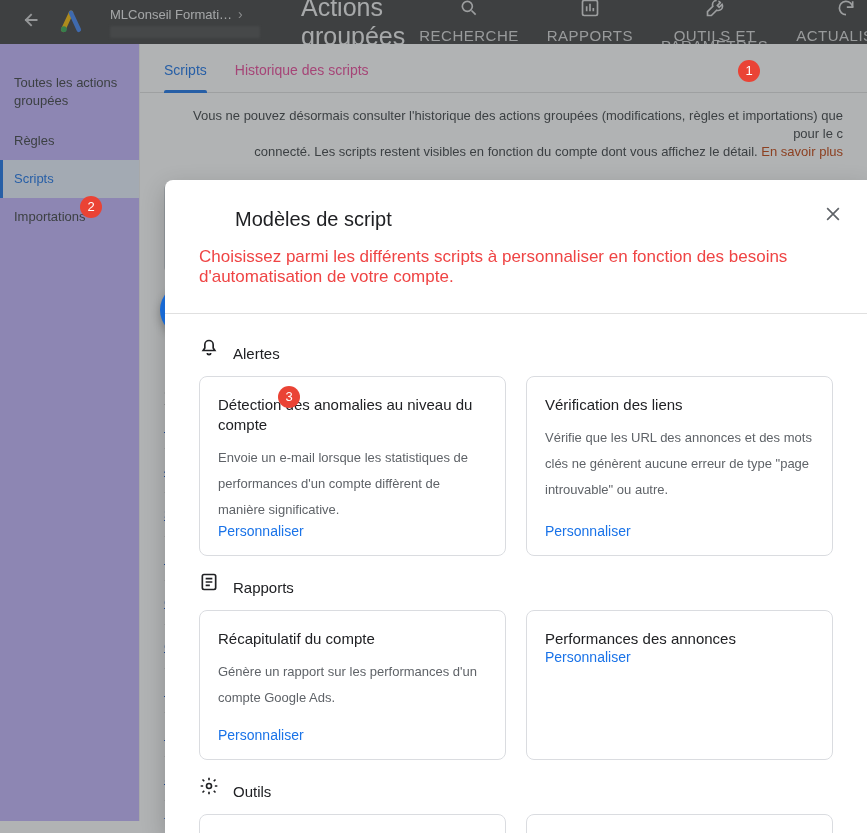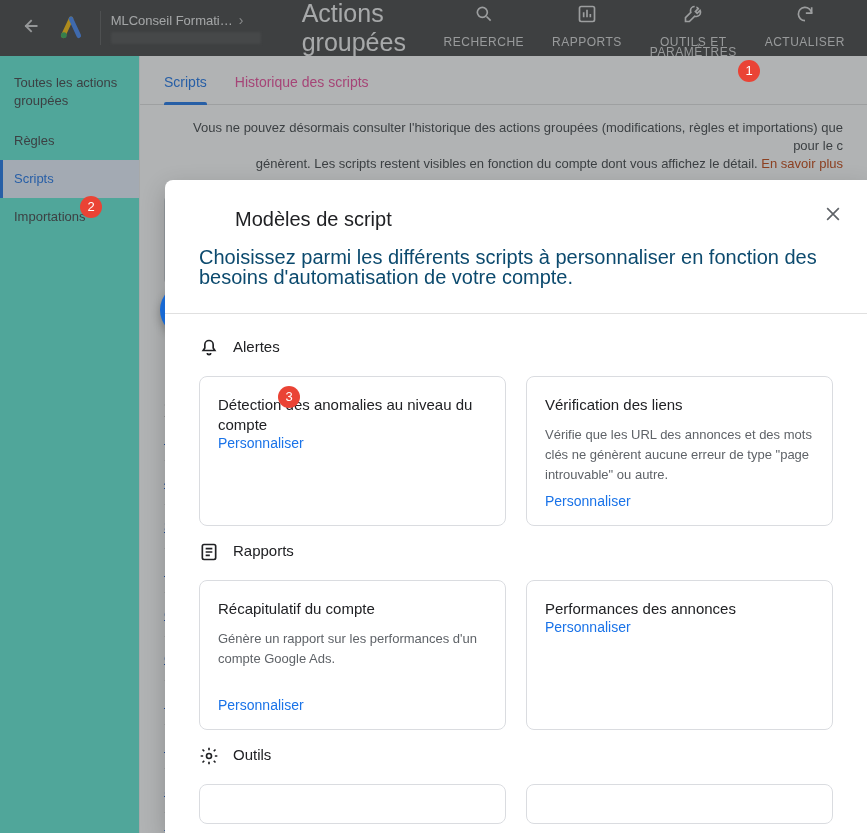--- a/index.html
+++ b/index.html
@@ -1,46 +1,46 @@
 <!DOCTYPE html>
 <html><head>
 <meta charset="utf-8">
 <style>
   * { box-sizing: border-box; margin: 0; padding: 0; font-family: Arial, "Helvetica Neue", sans-serif; }
   body { width: 867px; height: 833px; overflow: hidden; background: #fff; position: relative; }
 
   
   .header {
     background: #404040;
-    height: 56px;
+    height: 44px;
     display: flex;
     align-items: center;
     padding: 2px 8px;
     color: #eaeaea;
     position: relative;
   }
   .back-arrow { color: #d0d0d0; font-size: 20px; padding: 8px 12px; cursor: pointer; }
   .logo { width: 28px; height: 28px; margin: 0 6px; display: flex; align-items: center; justify-content: center; }
   .logo svg { width: 26px; height: 26px; }
   .vdiv { width: 1px; height: 34px; background: #5a5a5a; margin: 0 10px; }
   .bc-account { font-size: 13px; color: #e8e8e8; }
   .bc-chevron { font-size: 14px; color: #bdbdbd; padding: 0 6px; }
   .bc-sub { width: 150px; height: 12px; background: #4d4d4d; border-radius: 2px; margin-top: 4px; filter: blur(1px); }
   .page-title { font-size: 25px; color: #eee; font-weight: 400; margin-left: 41px; }
   .tool-icons { margin-left: auto; display: flex; gap: 0; }
   .tool-item { text-align: center; padding: 4px 14px 0 14px; color: #d6d6d6; cursor: pointer; }
   .tool-item .ti-icon { height: 22px; display: flex; align-items: center; justify-content: center; }
   .tool-item .ti-icon svg { width: 20px; height: 20px; stroke: #dcdcdc; fill: none; stroke-width: 2; }
-  .tool-item .ti-label { font-size: 12px; letter-spacing: 0.5px; margin-top: 12px; line-height: 10px; }
+  .tool-item .ti-label { font-size: 15px; letter-spacing: 0.5px; margin-top: 12px; line-height: 10px; }
 
   
   .main { display: flex; height: calc(100% - 56px); }
 
   
-  .sidebar { width: 140px; background: #5eead4; border-right: 1px solid #eee; padding-top: 8px; }
+  .sidebar { width: 140px; background: #c4b5fd; border-right: 1px solid #eee; padding-top: 20px; }
   .sidebar-item { padding: 10px 14px; font-size: 13px; color: #3c4043; cursor: pointer; line-height: 18px; }
   .sidebar-item.multiline { padding-bottom: 12px; }
   .sidebar-item.active { color: #1a73e8; background: #e8f0fe; border-left: 3px solid #1a73e8; padding-left: 11px; font-weight: 500; }
 
   
   .content { flex: 1; position: relative; background: #fff; padding: 0; overflow: hidden; }
   .tabs { display: flex; gap: 28px; padding: 18px 24px 0 24px; border-bottom: 1px solid #e0e0e0; }
   .tab { font-size: 14px; color: #ec4899; padding-bottom: 14px; position: relative; cursor: pointer; }
   .tab.active { color: #1a73e8; font-weight: 500; }
   .tab.active::after { content: ""; position: absolute; left: 0; right: 0; bottom: -1px; height: 3px; background: #1a73e8; border-radius: 2px 2px 0 0; }
@@ -69,33 +69,33 @@
     bottom: 0;
     background: #fff;
     border-radius: 8px 0 0 0;
     box-shadow: 0 8px 24px rgba(0,0,0,0.2);
     overflow: hidden;
     display: flex;
     flex-direction: column;
   }
   .modal-header { padding: 28px 34px 8px 34px; position: relative; }
   .modal-title { font-size: 20px; color: #202124; font-weight: 400; margin-left: 36px; }
-  .modal-sub { font-size: 20px; color: #0c4a6e; margin-top: 16px; line-height: 20px; }
+  .modal-sub { font-size: 17px; color: #ef4444; margin-top: 16px; line-height: 20px; }
   .modal-close { position: absolute; right: 24px; top: 24px; font-size: 20px; color: #5f6368; cursor: pointer; }
   .modal-divider { height: 1px; background: #e0e0e0; margin-top: 18px; }
   .modal-body { flex: 1; overflow-y: auto; padding: 8px 34px 20px 34px; }
 
-  .section-head { display: flex; align-items: flex-start; gap: 14px; margin: 16px 0 14px 0; }
+  .section-head { display: flex; align-items: flex-end; gap: 14px; margin: 16px 0 14px 0; }
   .section-head .sh-icon svg { width: 20px; height: 20px; stroke: #202124; fill: none; stroke-width: 2; }
   .section-head .sh-label { font-size: 15px; color: #202124; font-weight: 500; }
 
   .cards { display: flex; gap: 20px; margin-bottom: 10px; }
   .card { flex: 1; border: 1px solid #dadce0; border-radius: 8px; padding: 18px 18px 16px 18px; display: flex; flex-direction: column; min-height: 150px; }
   .card-title { font-size: 15px; font-weight: 500; color: #202124; line-height: 20px; }
-  .card-desc { font-size: 13px; color: #5f6368; margin-top: 10px; line-height: 20px; flex: 1; }
+  .card-desc { font-size: 13px; color: #5f6368; margin-top: 10px; line-height: 26px; flex: 1; }
   .card-action { font-size: 14px; color: #1a73e8; font-weight: 500; cursor: pointer; }
 
   
   .badge {
     position: absolute; width: 22px; height: 22px; border-radius: 50%;
     background: #ea4335; color: #fff; font-size: 13px; line-height: 22px;
     text-align: center; font-weight: 500; z-index: 50;
   }
 </style>
 </head>
@@ -170,21 +170,21 @@
     <div class="sidebar-item">Importations</div>
   </div>
 
   <div class="content">
     <div class="tabs">
       <div class="tab active">Scripts</div>
       <div class="tab">Historique des scripts</div>
     </div>
     <div class="info-banner">
       <span>Vous ne pouvez désormais consulter l'historique des actions groupées (modifications, règles et importations) que pour le c</span><br>
-      <span>génèrent. Les scripts restent visibles en fonction du compte dont vous affichez le détail. </span><a href="#">En savoir plus</a>
+      <span>connecté. Les scripts restent visibles en fonction du compte dont vous affichez le détail. </span><a href="#">En savoir plus</a>
     </div>
     <div class="empty-box"></div>
     <div class="list-header">S</div>
     <div class="list-rows">
       <div class="list-row">
           <a>D</a>
         </div>
       <div class="list-row">
           <a>4</a>
         </div>
@@ -234,20 +234,21 @@
 
     <div class="section-head">
       <span class="sh-icon"><svg viewBox="0 0 24 24">
             <path d="M12 3a5 5 0 0 0-5 5v4l-2 3h14l-2-3V8a5 5 0 0 0-5-5zM10 18a2 2 0 0 0 4 0"></path>
           </svg></span>
       <span class="sh-label">Alertes</span>
     </div>
     <div class="cards">
       <div class="card">
         <div class="card-title">Détection des anomalies au niveau du compte</div>
+        <div class="card-desc">Envoie un e-mail lorsque les statistiques de performances d'un compte diffèrent de manière significative.</div>
         <div class="card-action">Personnaliser</div>
       </div>
       <div class="card">
         <div class="card-title">Vérification des liens</div>
         <div class="card-desc">Vérifie que les URL des annonces et des mots clés ne génèrent aucune erreur de type "page introuvable" ou autre.</div>
         <div class="card-action">Personnaliser</div>
       </div>
     </div>
 
     <div class="section-head">

